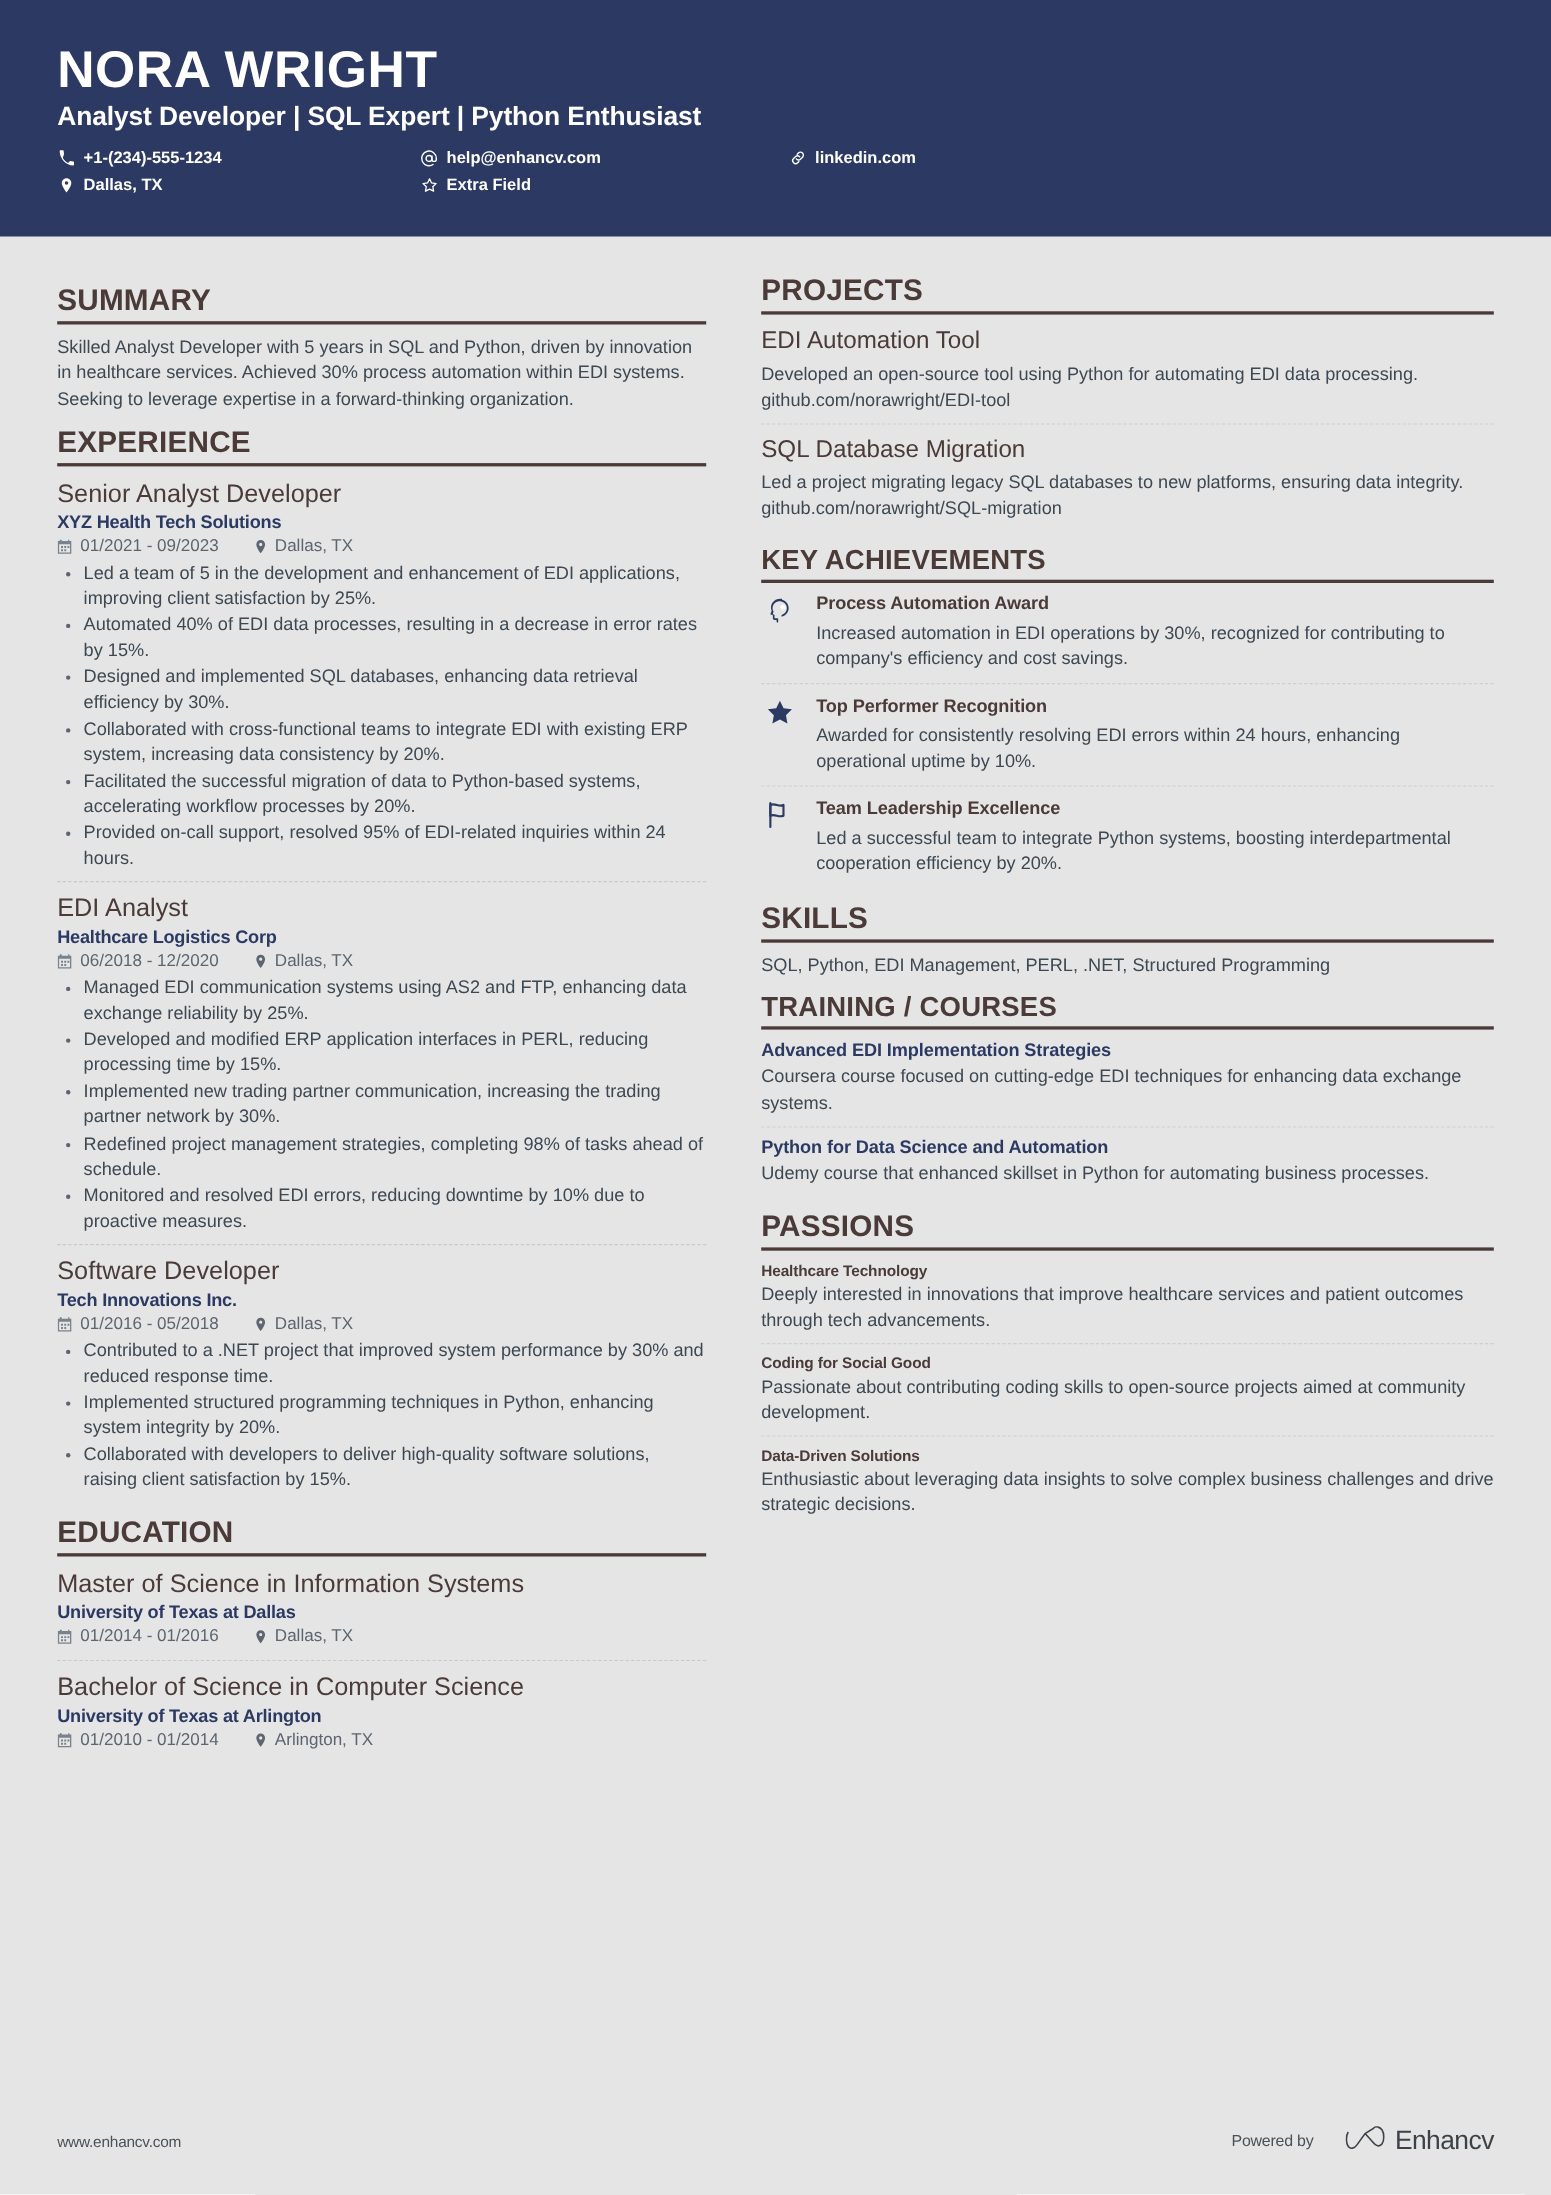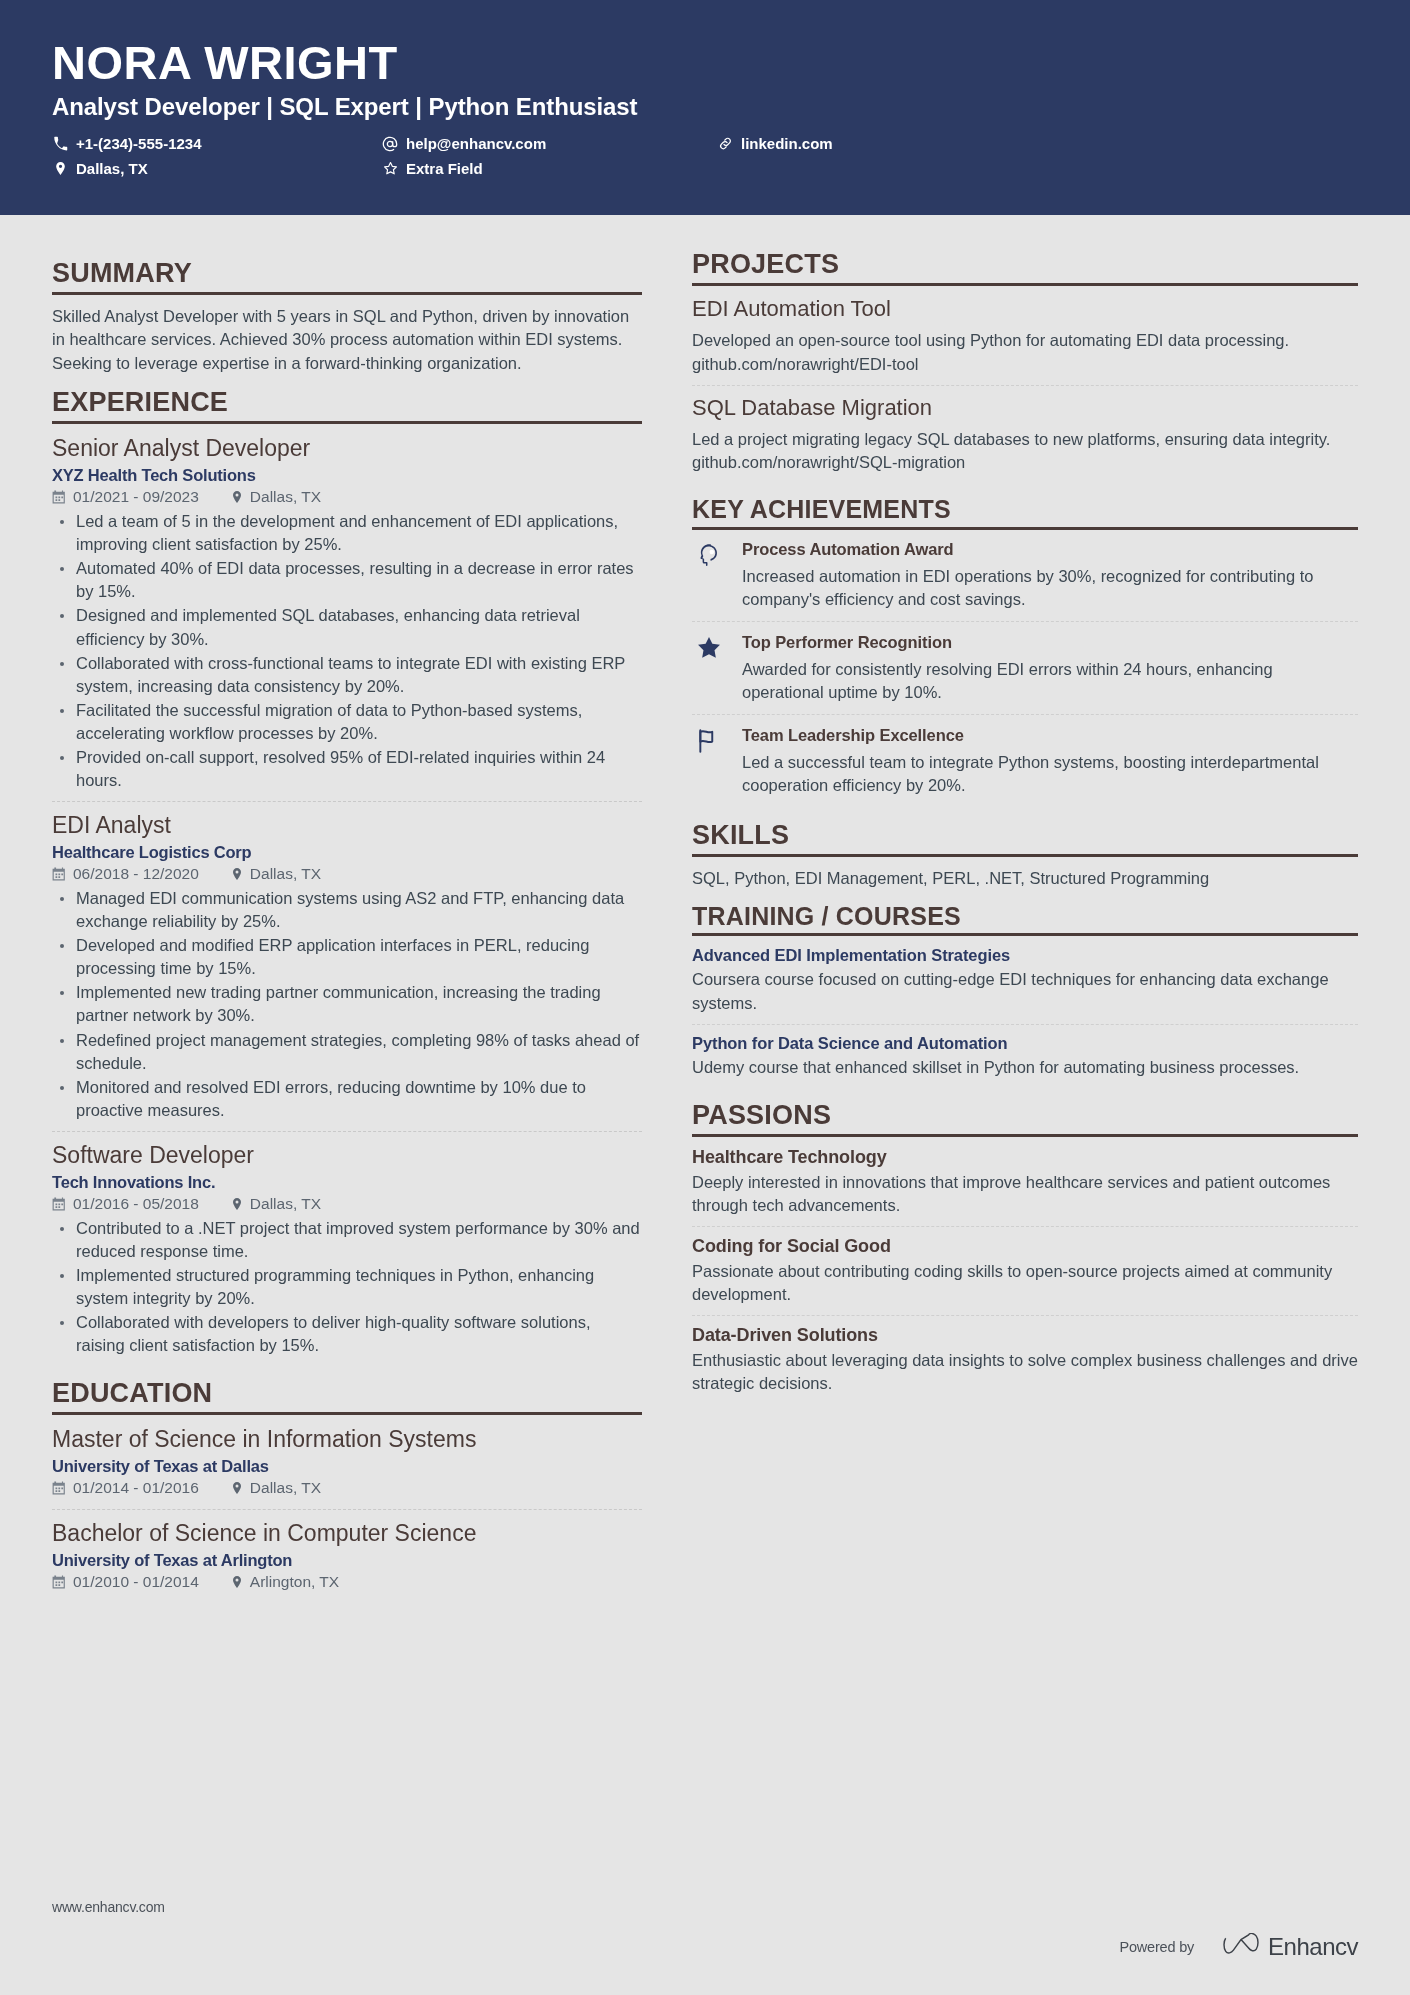--- a/index.html
+++ b/index.html
@@ -156,21 +156,21 @@
     line-height: 1.2;
   }
   .rtitle-bold-navy {
     font-size: 16.5px;
     color: #2c3a63;
     font-weight: 700;
     margin: 0 0 3px 0;
     letter-spacing: -0.1px;
   }
   .rtitle-bold-brown {
-    font-size: 18px;
+    font-size: 14px;
     color: #4a3b38;
     font-weight: 700;
     margin: 0 0 3px 0;
     letter-spacing: -0.1px;
   }
   .rtext {
     font-size: 16.5px;
     line-height: 1.4;
     color: #3d4852;
     margin: 0;
@@ -189,20 +189,21 @@
     letter-spacing: -0.1px;
   }
   .ach-text { font-size: 16.5px; line-height: 1.4; color:#3d4852; margin:0; }
 
   
   .footer {
     position: absolute;
     left: 0; right: 0; bottom: 0;
     height: 96px;
     display: flex;
+    align-items: center;
     justify-content: space-between;
     padding: 0 52px;
     box-sizing: border-box;
   }
   .footer-left { font-size: 14px; color: #4b5159; letter-spacing: -0.2px; }
   .footer-right { display:flex; align-items:center; gap: 29px; }
   .powered { font-size: 14.5px; color: #4b5159; letter-spacing: -0.2px; }
   .brand { display:flex; align-items:center; gap: 9px; }
   .brand-name { font-size: 24px; color: #3d4249; letter-spacing: -0.5px; }
 </style>

